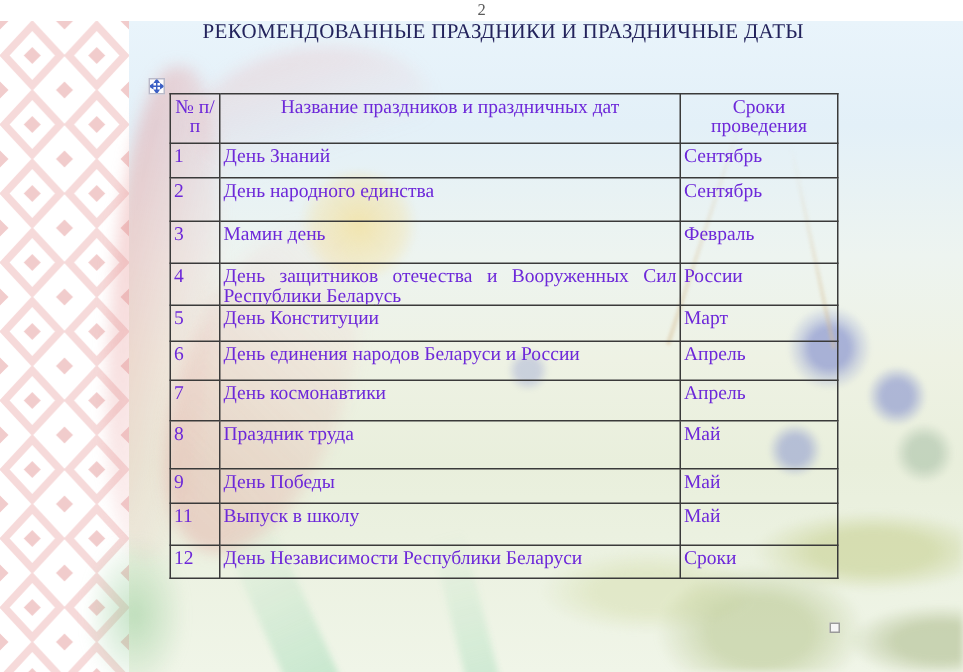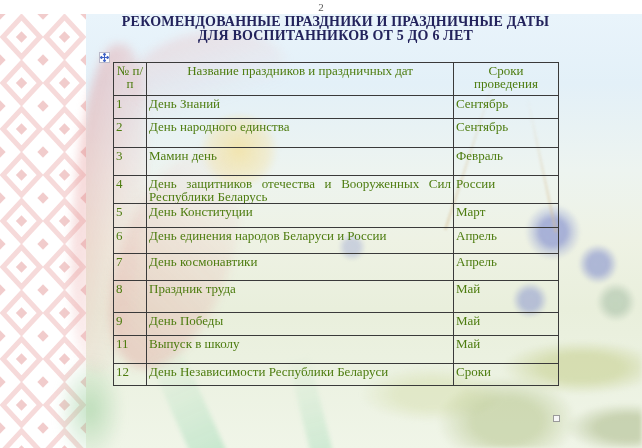--- a/index.html
+++ b/index.html
@@ -52,27 +52,27 @@
     background:linear-gradient(rgba(160,220,180,0),rgba(150,215,175,.45));}
   .ray-2{left:300px;top:340px;width:22px;height:110px;transform:rotate(-14deg);
     background:linear-gradient(rgba(160,220,180,0),rgba(150,215,175,.40));}
   .green-patch{position:absolute;left:58px;top:346px;width:64px;height:100px;
     background:radial-gradient(ellipse,rgba(150,204,152,.55),transparent 75%);filter:blur(4px);}
   .ornament{position:absolute;left:0;top:0;width:86px;height:434px;background:#ffffff;}
   
   .page-number{position:absolute;left:0;top:1px;width:642px;text-align:center;
     font-size:11px;color:#5a5a5a;}
   .doc-title{position:absolute;left:113px;top:15px;width:445px;text-align:center;
-    font-weight:bold;font-size:14px;line-height:14px;color:#23235c;letter-spacing:.2px;}
+    font-weight:normal;font-size:14px;line-height:14px;color:#23235c;letter-spacing:.2px;}
   
   .move-handle{position:absolute;left:99px;top:52px;width:11px;height:11px;
     background:#fdfdfd;border:1px solid #b9b9c9;box-sizing:border-box;
     display:flex;align-items:center;justify-content:center;cursor:move;}
   table.holidays{position:absolute;left:113px;top:62px;border-collapse:collapse;
-    table-layout:fixed;width:445px;font-size:13px;color:#4d7c0f;}
+    table-layout:fixed;width:445px;font-size:13px;color:#6d28d9;}
   table.holidays col.c1{width:33px;}
   table.holidays col.c2{width:307px;}
   table.holidays col.c3{width:105px;}
   table.holidays td,table.holidays th{
     border:1px solid #3a3a3a;vertical-align:top;padding:1px 2px 0 2px;
     font-weight:normal;line-height:13px;overflow:hidden;}
   thead tr{height:33px;}
   th{text-align:center;}
   td.c-num{text-align:left;padding-left:6px;}
   td.c-name{text-align:justify;padding-left:5px;padding-right:4px;}
@@ -127,21 +127,20 @@
   <div class="grass-right"></div>
   <div class="ray ray-1"></div>
   <div class="ray ray-2"></div>
   <div class="green-patch"></div>
 </div>
 
 <div class="page-number">2</div>
 
 <div class="doc-title">
   <div>РЕКОМЕНДОВАННЫЕ ПРАЗДНИКИ И ПРАЗДНИЧНЫЕ ДАТЫ</div>
-  <div>ДЛЯ ВОСПИТАННИКОВ ОТ 5 ДО 6 ЛЕТ</div>
 </div>
 
 <div class="move-handle">
   <svg width="9" height="9" viewBox="0 0 10 10">
     <g stroke="#3b5fc4" stroke-width="1.1" fill="#3b5fc4">
       <line x1="5" y1="1.4" x2="5" y2="8.6"></line>
       <line x1="1.4" y1="5" x2="8.6" y2="5"></line>
       <path d="M5 0 L3.6 2 L6.4 2 Z"></path>
       <path d="M5 10 L3.6 8 L6.4 8 Z"></path>
       <path d="M0 5 L2 3.6 L2 6.4 Z"></path>

